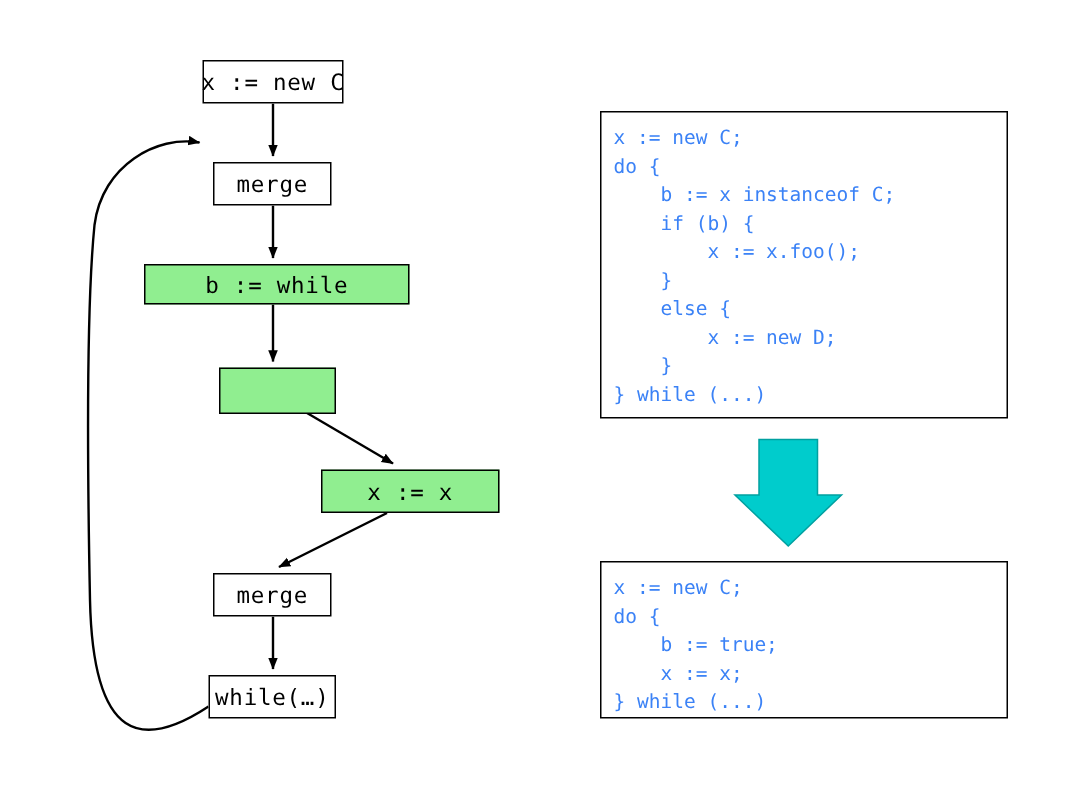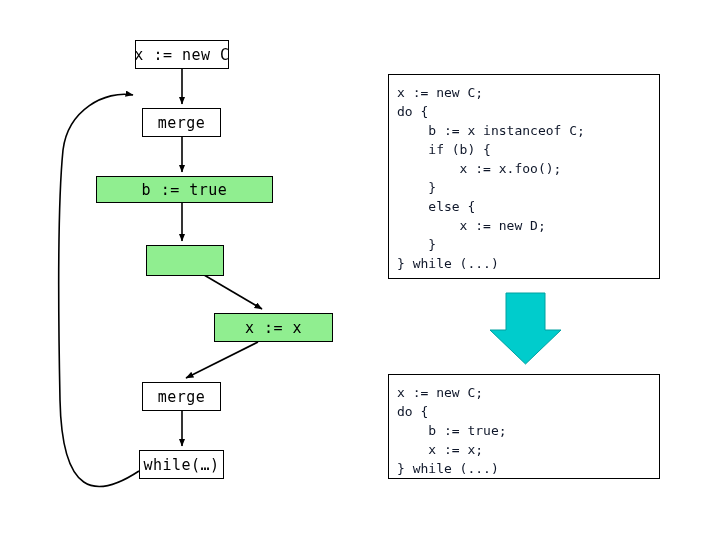--- a/index.html
+++ b/index.html
@@ -33,23 +33,24 @@
     background: #90ee90;
   }
   .code-box {
     position: absolute;
     box-sizing: border-box;
     border: 1px solid #000000;
     background: #ffffff;
     font-family: "DejaVu Sans Mono", monospace;
     font-size: 13px;
     line-height: 19px;
-    color: #0f172a;
+    color: #3b82f6;
     white-space: pre;
     padding: 8px 0 0 8px;
+    margin-left: 12px;
   }
   svg.overlay {
     position: absolute;
     left: 0;
     top: 0;
     width: 720px;
     height: 540px;
     pointer-events: none;
   }
 </style>
@@ -83,21 +84,21 @@
 
     <g>
       <path d="M506,293 L545,293 L545,330 L561,330 L525.5,364 L490,330 L506,330 Z" fill="#00cccc" stroke="#00a0a0" stroke-width="1"></path>
     </g>
   </svg>
 
   <div class="node" style="left:135px; top:40px; width:94px; height:29px;">x := new C</div>
 
   <div class="node" style="left:142px; top:108px; width:79px; height:29px;">merge</div>
 
-  <div class="node green" style="left:96px; top:176px; width:177px; height:27px;">b := true</div>
+  <div class="node green" style="left:96px; top:176px; width:177px; height:27px;">b := while</div>
 
   <div class="node green" style="left:146px; top:245px; width:78px; height:31px;"></div>
 
   <div class="node green" style="left:214px; top:313px; width:119px; height:29px;">x := x</div>
 
   <div class="node" style="left:142px; top:382px; width:79px; height:29px;">merge</div>
 
   <div class="node" style="left:139px; top:450px; width:85px; height:29px;">while(…)</div>
 
   <div class="code-box" style="left:388px; top:74px; width:272px; height:205px;">x := new C;

